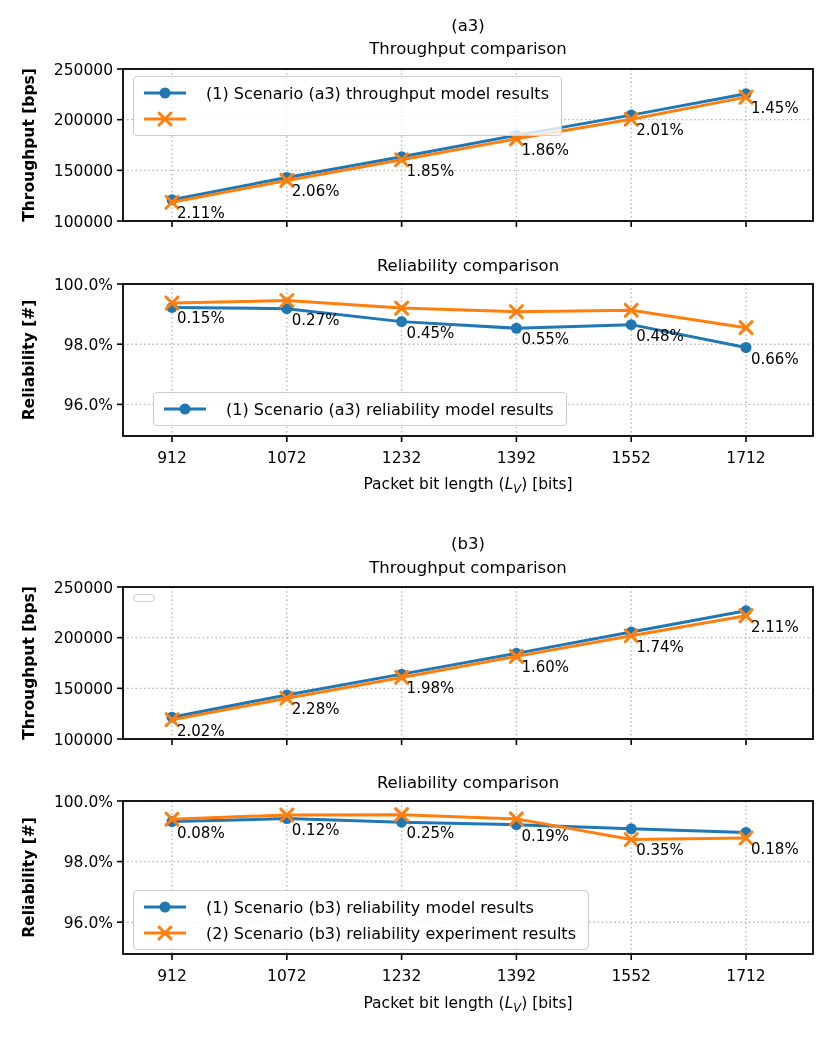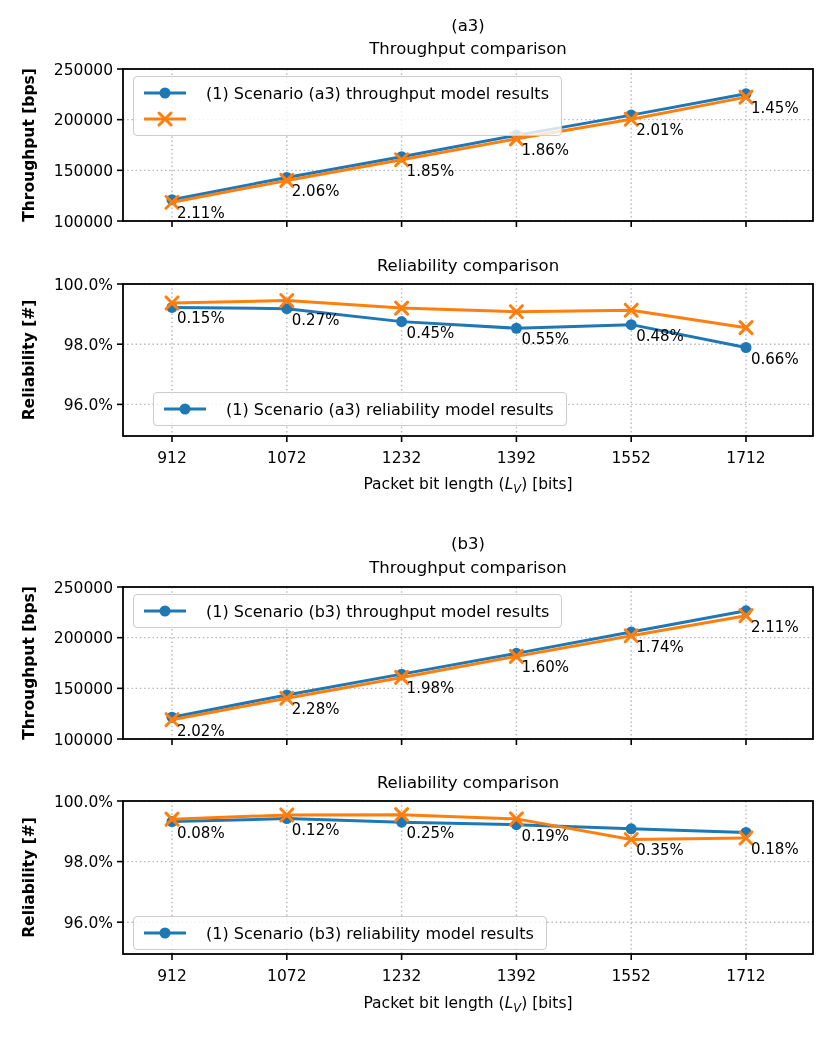--- a/index.html
+++ b/index.html
@@ -264,30 +264,30 @@
   <div class="legend" id="legend-1" style="left: 117px; bottom: 612px; margin-left: 36px;">
       <div class="legend-row">
         <svg width="46" height="22" class="legend-sample">
           <line x1="2" x2="44" y1="11" y2="11" stroke="#1f77b4" stroke-width="3"></line>
           <circle cx="23" cy="11" r="5.5" fill="#1f77b4"></circle>
         </svg>
         <span class="legend-label">(1) Scenario (a3) reliability model results</span>
       </div>
     </div>
   <div class="legend" id="legend-2" style="left: 133px; top: 594px;">
+    </div>
+  <div class="legend" id="legend-3" style="left: 133px; bottom: 88px; text-align: center;">
       <div class="legend-row">
         <svg width="46" height="22" class="legend-sample">
           <line x1="2" x2="44" y1="11" y2="11" stroke="#1f77b4" stroke-width="3"></line>
           <circle cx="23" cy="11" r="5.5" fill="#1f77b4"></circle>
         </svg>
-        <span class="legend-label">(1) Scenario (b3) throughput model results</span>
-      </div>
-    </div>
-  <div class="legend" id="legend-3" style="left: 133px; bottom: 88px; text-align: center;">
-      <div class="legend-row">
-        <svg width="46" height="22" class="legend-sample">
-          <line x1="2" x2="44" y1="11" y2="11" stroke="#1f77b4" stroke-width="3"></line>
-          <circle cx="23" cy="11" r="5.5" fill="#1f77b4"></circle>
-        </svg>
         <span class="legend-label">(1) Scenario (b3) reliability model results</span>
+      </div>
+      <div class="legend-row">
+        <svg width="46" height="22" class="legend-sample">
+          <line x1="2" x2="44" y1="11" y2="11" stroke="#ff7f0e" stroke-width="3"></line>
+          <path d="M17,5 L29,17 M17,17 L29,5" stroke="#ff7f0e" stroke-width="3" fill="none" stroke-linecap="round"></path>
+        </svg>
+        <span class="legend-label">(2) Scenario (b3) reliability experiment results</span>
       </div>
     </div>
 </div>
 
 </body></html>

